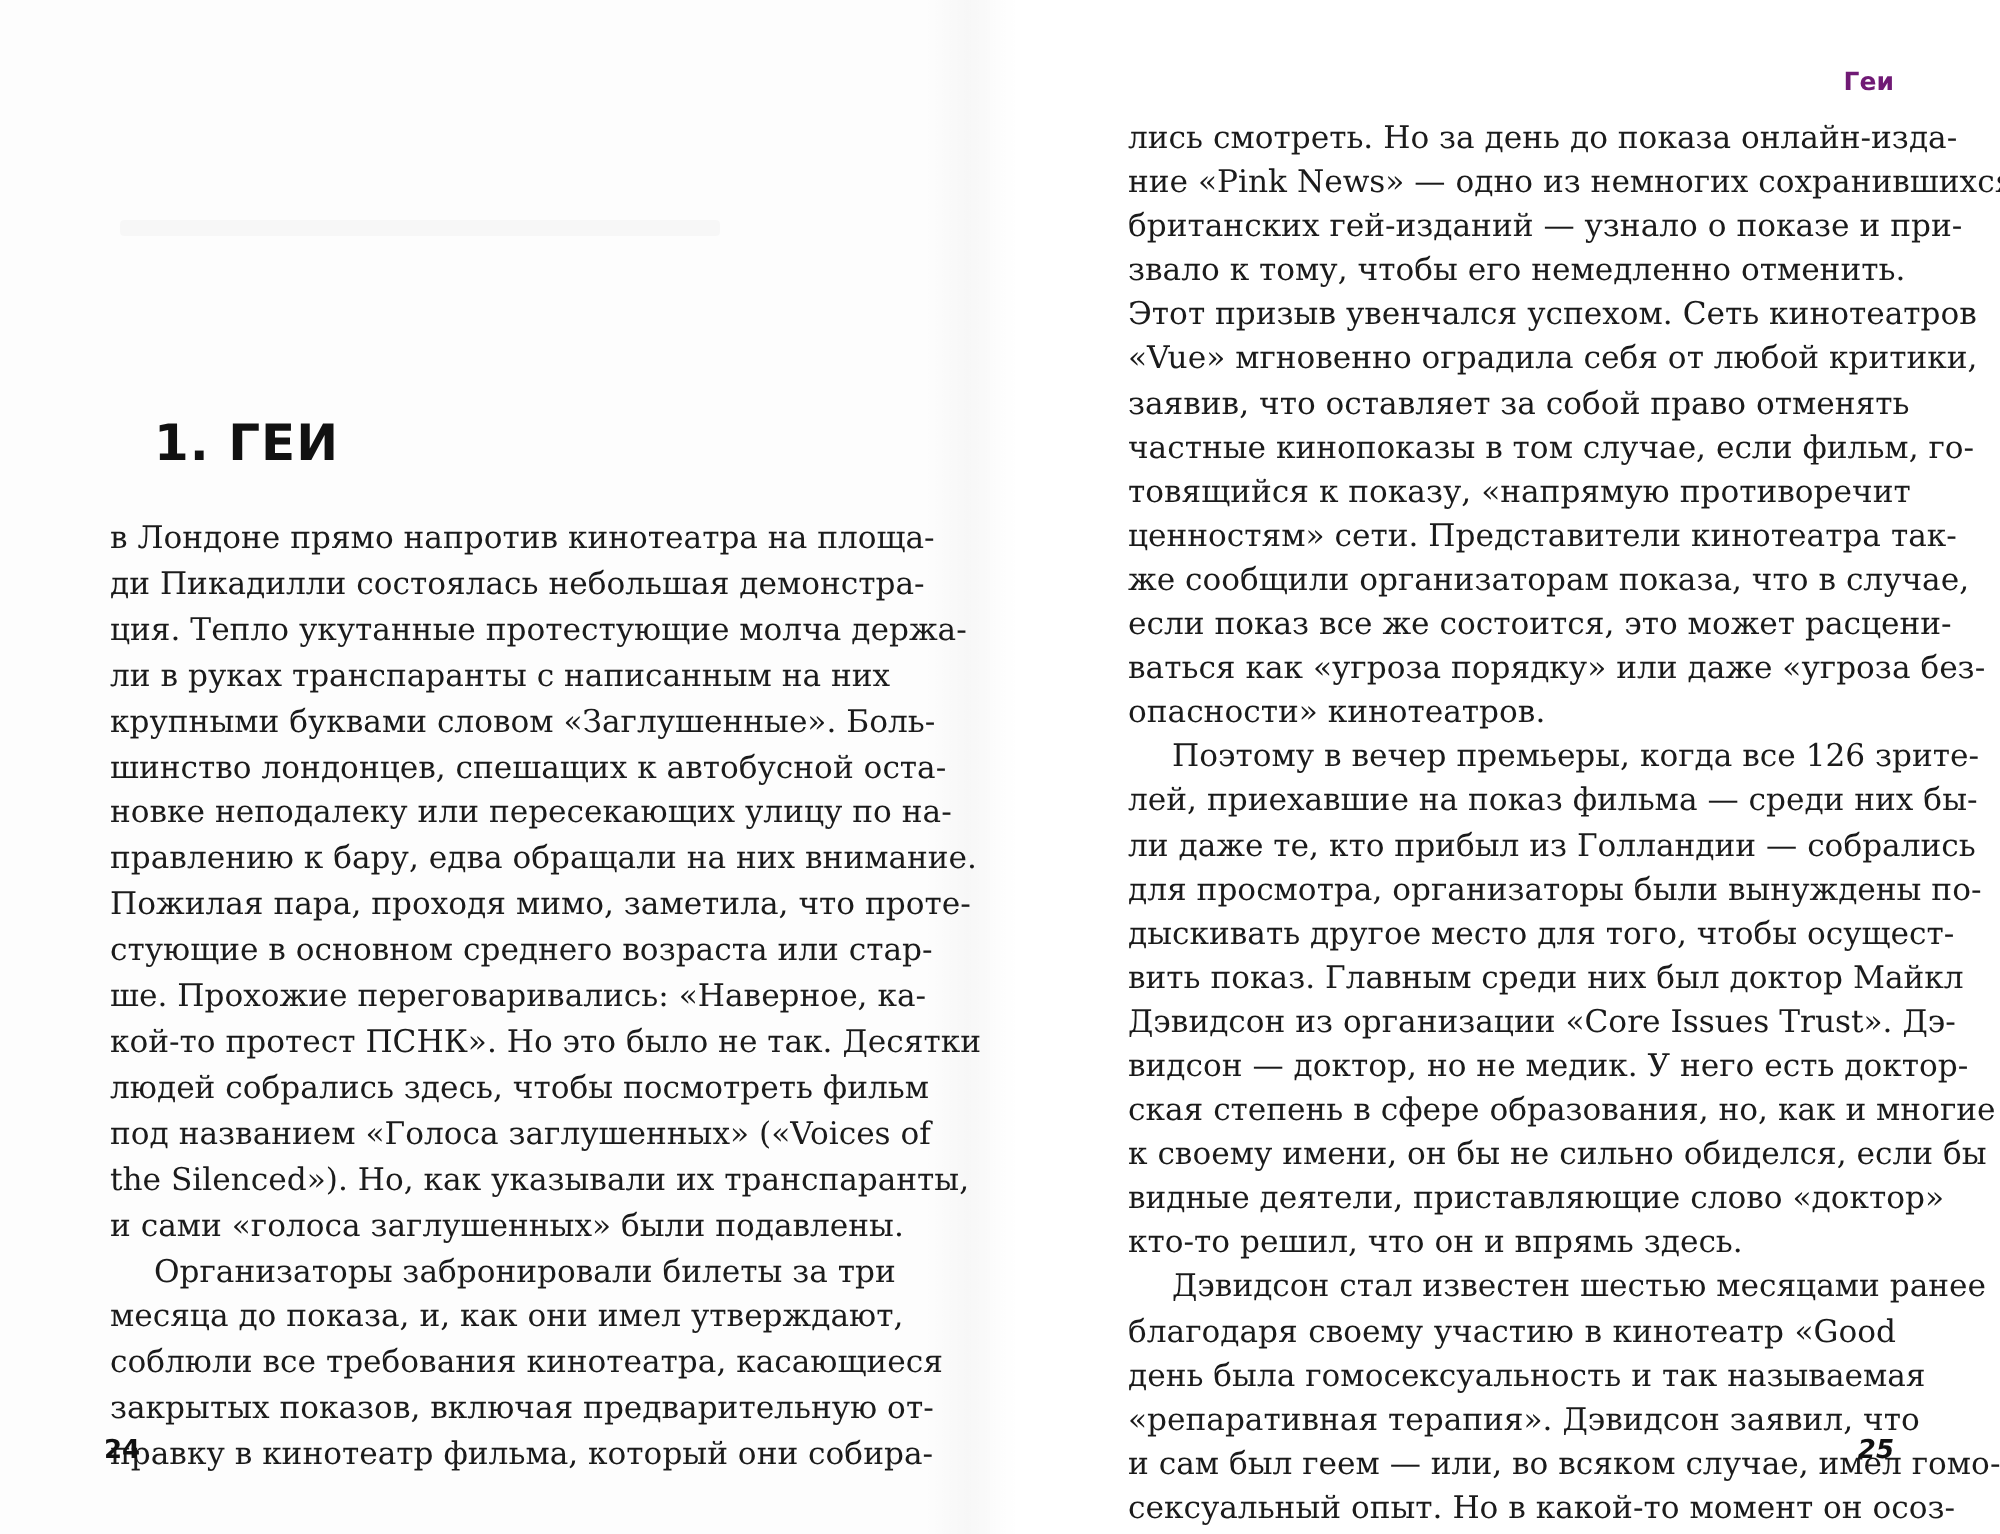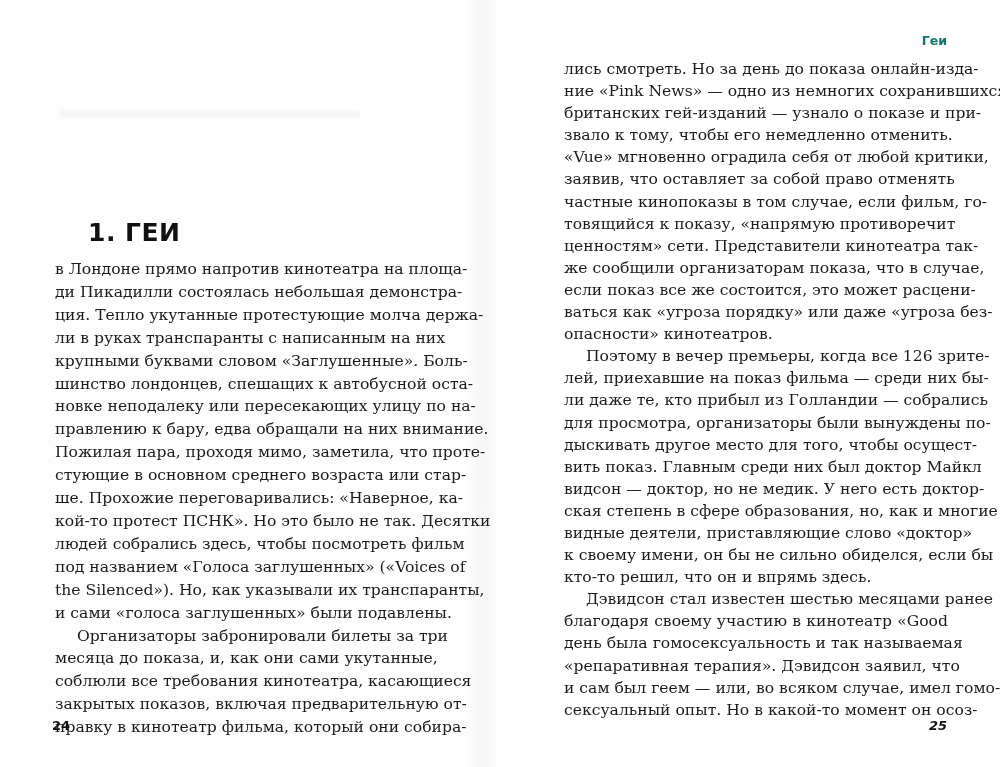--- a/index.html
+++ b/index.html
@@ -37,21 +37,21 @@
     .ghost-line {
       position: absolute;
       left: 60px; top: 110px;
       width: 300px; height: 8px;
       background: rgba(0,0,0,0.025);
       border-radius: 2px;
     }
     .chapter-title {
       position: absolute;
       left: 77px; top: 207px;
-      margin: 11px;
+      margin: 0;
       font-family: "DejaVu Sans", "Liberation Sans", sans-serif;
       font-weight: bold;
       font-size: 25px;
       letter-spacing: 0.5px;
       color: #111;
       line-height: 30px;
     }
     .body-text {
       position: absolute;
       font-size: 15.6px;
@@ -71,21 +71,21 @@
     }
     .line { display: block; text-align: justify; text-align-last: justify; white-space: nowrap; }
     .line.last { text-align-last: left; }
     .line.ind { padding-left: 22px; }
     .running-head {
       position: absolute;
       right: 53px; top: 33px;
       font-family: "DejaVu Sans", "Liberation Sans", sans-serif;
       font-weight: bold;
       font-size: 12.5px;
-      color: #0f766e;
+      color: #701a75;
     }
     .folio {
       position: absolute;
       top: 718px;
       font-family: "DejaVu Sans", "Liberation Sans", sans-serif;
       font-weight: bold;
       font-size: 13px;
       color: #111;
     }
     .folio-left { left: 52px; }
@@ -111,58 +111,60 @@
       <span class="line">правлению к бару, едва обращали на них внимание.</span>
       <span class="line">Пожилая пара, проходя мимо, заметила, что проте-</span>
       <span class="line">стующие в основном среднего возраста или стар-</span>
       <span class="line">ше. Прохожие переговаривались: «Наверное, ка-</span>
       <span class="line">кой-то протест ПСНК». Но это было не так. Десятки</span>
       <span class="line">людей собрались здесь, чтобы посмотреть фильм</span>
       <span class="line">под названием «Голоса заглушенных» («Voices of</span>
       <span class="line">the Silenced»). Но, как указывали их транспаранты,</span>
       <span class="line last">и сами «голоса заглушенных» были подавлены.</span>
       <span class="line ind">Организаторы забронировали билеты за три</span>
-      <span class="line">месяца до показа, и, как они сами укутанные,</span>
+      <span class="line">месяца до показа, и, как они имел утверждают,</span>
       <span class="line">соблюли все требования кинотеатра, касающиеся</span>
       <span class="line">закрытых показов, включая предварительную от-</span>
       <span class="line">правку в кинотеатр фильма, который они собира-</span>
     </div>
 
     <div class="folio folio-left">24</div>
   </div>
 
   <div class="page page-right">
     <div class="running-head">Геи</div>
     <div class="folio folio-right">25</div>
   </div>
 
   <div class="body-text right-body">
     <span class="line">лись смотреть. Но за день до показа онлайн-изда-</span>
     <span class="line">ние «Pink News» — одно из немногих сохранившихся</span>
     <span class="line">британских гей-изданий — узнало о показе и при-</span>
     <span class="line">звало к тому, чтобы его немедленно отменить.</span>
+    <span class="line">Этот призыв увенчался успехом. Сеть кинотеатров</span>
     <span class="line">«Vue» мгновенно оградила себя от любой критики,</span>
     <span class="line">заявив, что оставляет за собой право отменять</span>
     <span class="line">частные кинопоказы в том случае, если фильм, го-</span>
     <span class="line">товящийся к показу, «напрямую противоречит</span>
     <span class="line">ценностям» сети. Представители кинотеатра так-</span>
     <span class="line">же сообщили организаторам показа, что в случае,</span>
     <span class="line">если показ все же состоится, это может расцени-</span>
     <span class="line">ваться как «угроза порядку» или даже «угроза без-</span>
     <span class="line last">опасности» кинотеатров.</span>
     <span class="line ind">Поэтому в вечер премьеры, когда все 126 зрите-</span>
     <span class="line">лей, приехавшие на показ фильма — среди них бы-</span>
     <span class="line">ли даже те, кто прибыл из Голландии — собрались</span>
     <span class="line">для просмотра, организаторы были вынуждены по-</span>
     <span class="line">дыскивать другое место для того, чтобы осущест-</span>
     <span class="line">вить показ. Главным среди них был доктор Майкл</span>
+    <span class="line">Дэвидсон из организации «Core Issues Trust». Дэ-</span>
     <span class="line">видсон — доктор, но не медик. У него есть доктор-</span>
     <span class="line">ская степень в сфере образования, но, как и многие</span>
+    <span class="line">к своему имени, он бы не сильно обиделся, если бы</span>
     <span class="line">видные деятели, приставляющие слово «доктор»</span>
-    <span class="line">к своему имени, он бы не сильно обиделся, если бы</span>
     <span class="line last">кто-то решил, что он и впрямь здесь.</span>
     <span class="line ind">Дэвидсон стал известен шестью месяцами ранее</span>
     <span class="line">благодаря своему участию в кинотеатр «Good</span>
     <span class="line">день была гомосексуальность и так называемая</span>
     <span class="line">«репаративная терапия». Дэвидсон заявил, что</span>
     <span class="line">и сам был геем — или, во всяком случае, имел гомо-</span>
     <span class="line">сексуальный опыт. Но в какой-то момент он осоз-</span>
   </div>
 
   <div class="gutter"></div>

